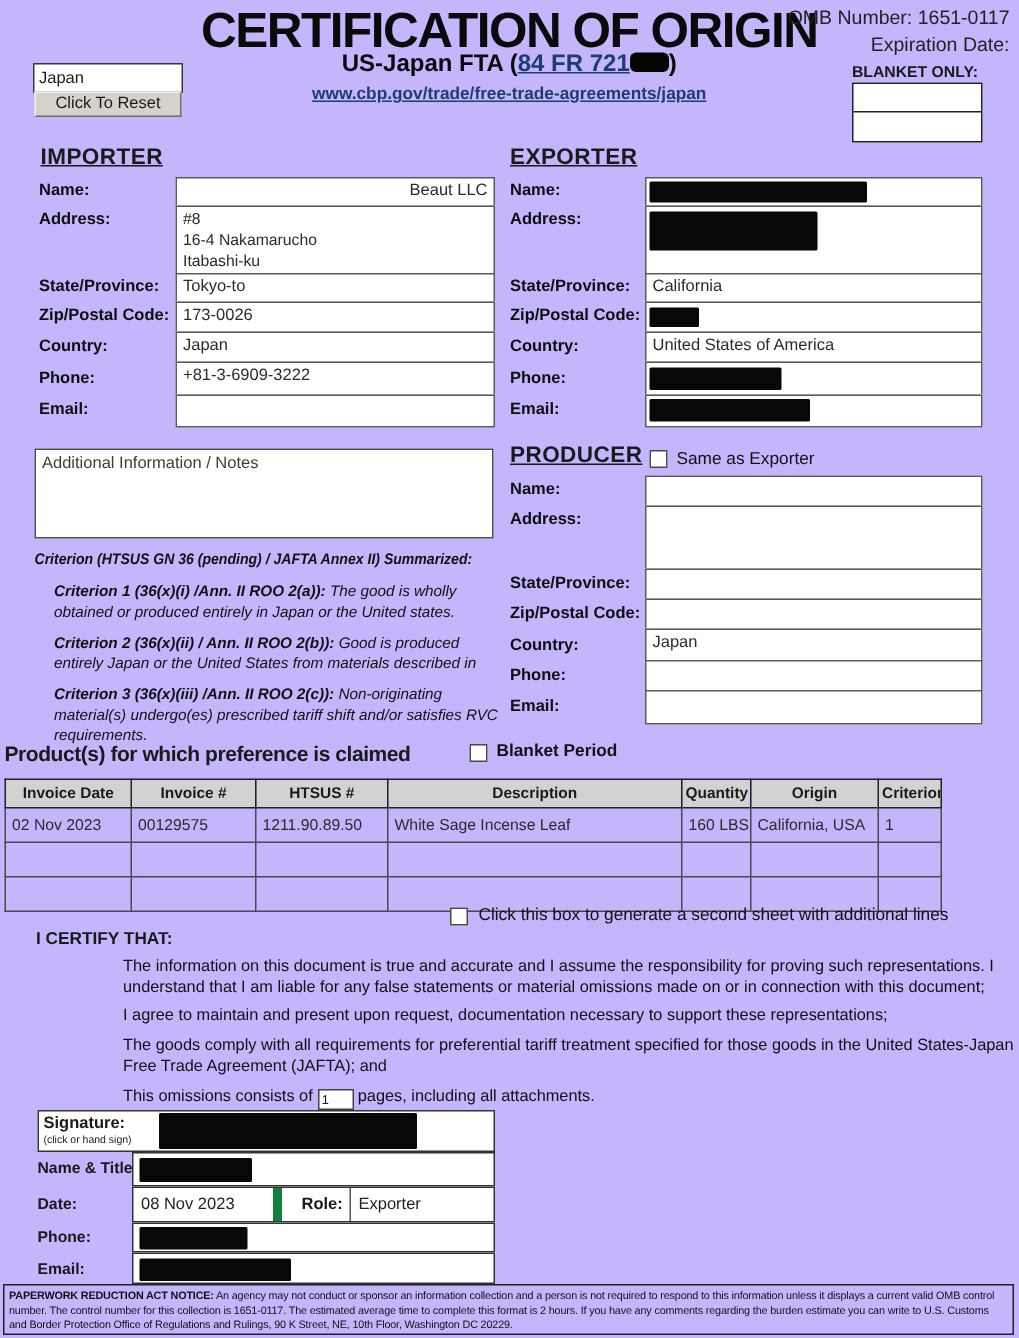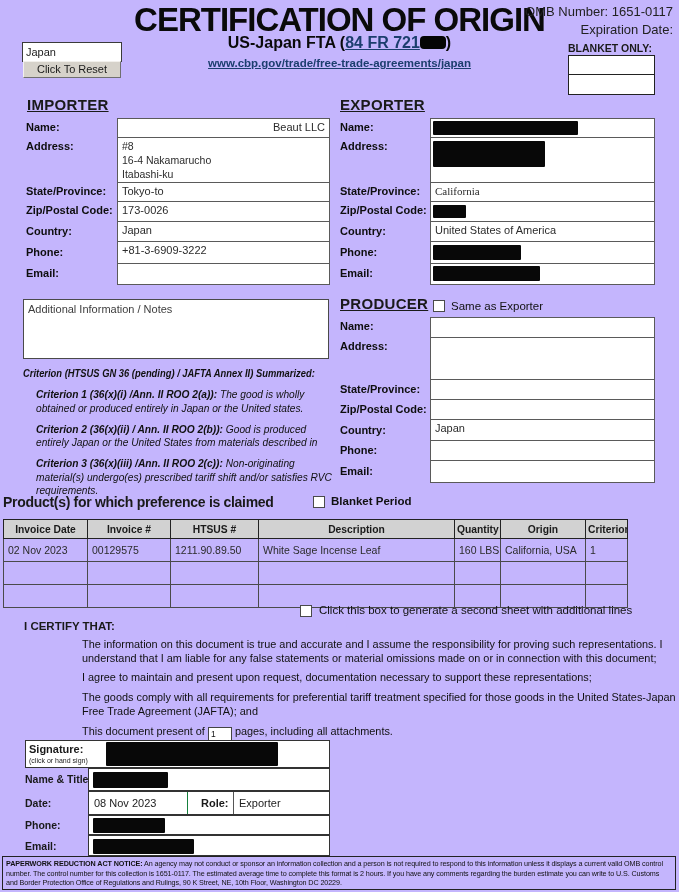--- a/index.html
+++ b/index.html
@@ -104,21 +104,21 @@
   <div class="fbox" style="left:117px;top:263px;width:213px;height:22px;"></div>
 
   <div class="sechead" style="left:340px;top:96px;">EXPORTER</div>
   <div class="flabel" style="left:340px;top:121px;">Name:</div>
   <div class="fbox" style="left:430px;top:118px;width:225px;height:20px;"></div>
   <div class="redact" style="left:433px;top:121px;width:145px;height:14px;"></div>
   <div class="flabel" style="left:340px;top:140px;">Address:</div>
   <div class="fbox" style="left:430px;top:137px;width:225px;height:46px;"></div>
   <div class="redact" style="left:433px;top:141px;width:112px;height:26px;"></div>
   <div class="flabel" style="left:340px;top:185px;">State/Province:</div>
-  <div class="fbox" style="left:430px;top:182px;width:225px;height:20px;font-family:Liberation Serif, serif;">California</div>
+  <div class="fbox" style="left:430px;top:182px;width:225px;height:20px;">California</div>
   <div class="flabel" style="left:340px;top:204px;">Zip/Postal Code:</div>
   <div class="fbox" style="left:430px;top:201px;width:225px;height:21px;"></div>
   <div class="redact" style="left:433px;top:205px;width:33px;height:13px;"></div>
   <div class="flabel" style="left:340px;top:225px;">Country:</div>
   <div class="fbox" style="left:430px;top:221px;width:225px;height:21px;">United States of America</div>
   <div class="flabel" style="left:340px;top:246px;">Phone:</div>
   <div class="fbox" style="left:430px;top:241px;width:225px;height:23px;"></div>
   <div class="redact" style="left:433px;top:245px;width:88px;height:15px;"></div>
   <div class="flabel" style="left:340px;top:267px;">Email:</div>
   <div class="fbox" style="left:430px;top:263px;width:225px;height:22px;"></div>
@@ -209,37 +209,37 @@
   </div>
 
   <div class="cb" style="left:300px;top:605px;"></div>
   <div class="cblabel" style="left:319px;top:604px;">Click this box to generate a second sheet with additional lines</div>
 
   <div class="certify-head">I CERTIFY THAT:</div>
   <div class="certify-body">
     <p>The information on this document is true and accurate and I assume the responsibility for proving such representations.  I understand that I am liable for any false statements or material omissions made on or in connection with this document;</p>
     <p>I agree to maintain and present upon request, documentation necessary to support these representations;</p>
     <p>The goods comply with all requirements for preferential tariff treatment specified for those goods in the United States-Japan Free Trade Agreement (JAFTA); and</p>
-    <p><span>This document present of</span><span class="pagesbox">1</span><span>pages, including all attachments.</span></p>
+    <p><span>This omissions consists of</span><span class="pagesbox">1</span><span>pages, including all attachments.</span></p>
   </div>
 
   <div class="sigbox" style="left:25px;top:740px;width:305px;height:28px;">
     <div style="position:absolute;left:3px;top:2px;font-weight:bold;font-size:11px;">Signature:</div>
     <div class="sig-hint" style="position:absolute;left:3px;top:16px;">(click or hand sign)</div>
     <div class="redact" style="left:80px;top:1px;width:172px;height:24px;"></div>
   </div>
 
   <div class="sig-label" style="top:773px;">Name &amp; Title:</div>
   <div class="sigbox" style="left:88px;top:768px;width:242px;height:23px;">
     <div class="redact" style="left:4px;top:3px;width:75px;height:16px;"></div>
   </div>
 
   <div class="sig-label" style="top:797px;">Date:</div>
   <div class="sigbox" style="left:88px;top:791px;width:242px;height:24px;">
-    <div class="innercell" style="left:0;width:99px;border-right:1px solid #15803d;">08 Nov 2023</div>
+    <div class="innercell" style="left:0;width:99px;border-right:6px solid #15803d;">08 Nov 2023</div>
     <div style="position:absolute;left:112px;top:5px;font-weight:bold;font-size:11px;">Role:</div>
     <div class="innercell" style="left:144px;width:98px;border-left:1px solid #555;">Exporter</div>
   </div>
 
   <div class="sig-label" style="top:819px;">Phone:</div>
   <div class="sigbox" style="left:88px;top:815px;width:242px;height:20px;">
     <div class="redact" style="left:4px;top:2px;width:72px;height:15px;"></div>
   </div>
 
   <div class="sig-label" style="top:840px;">Email:</div>

